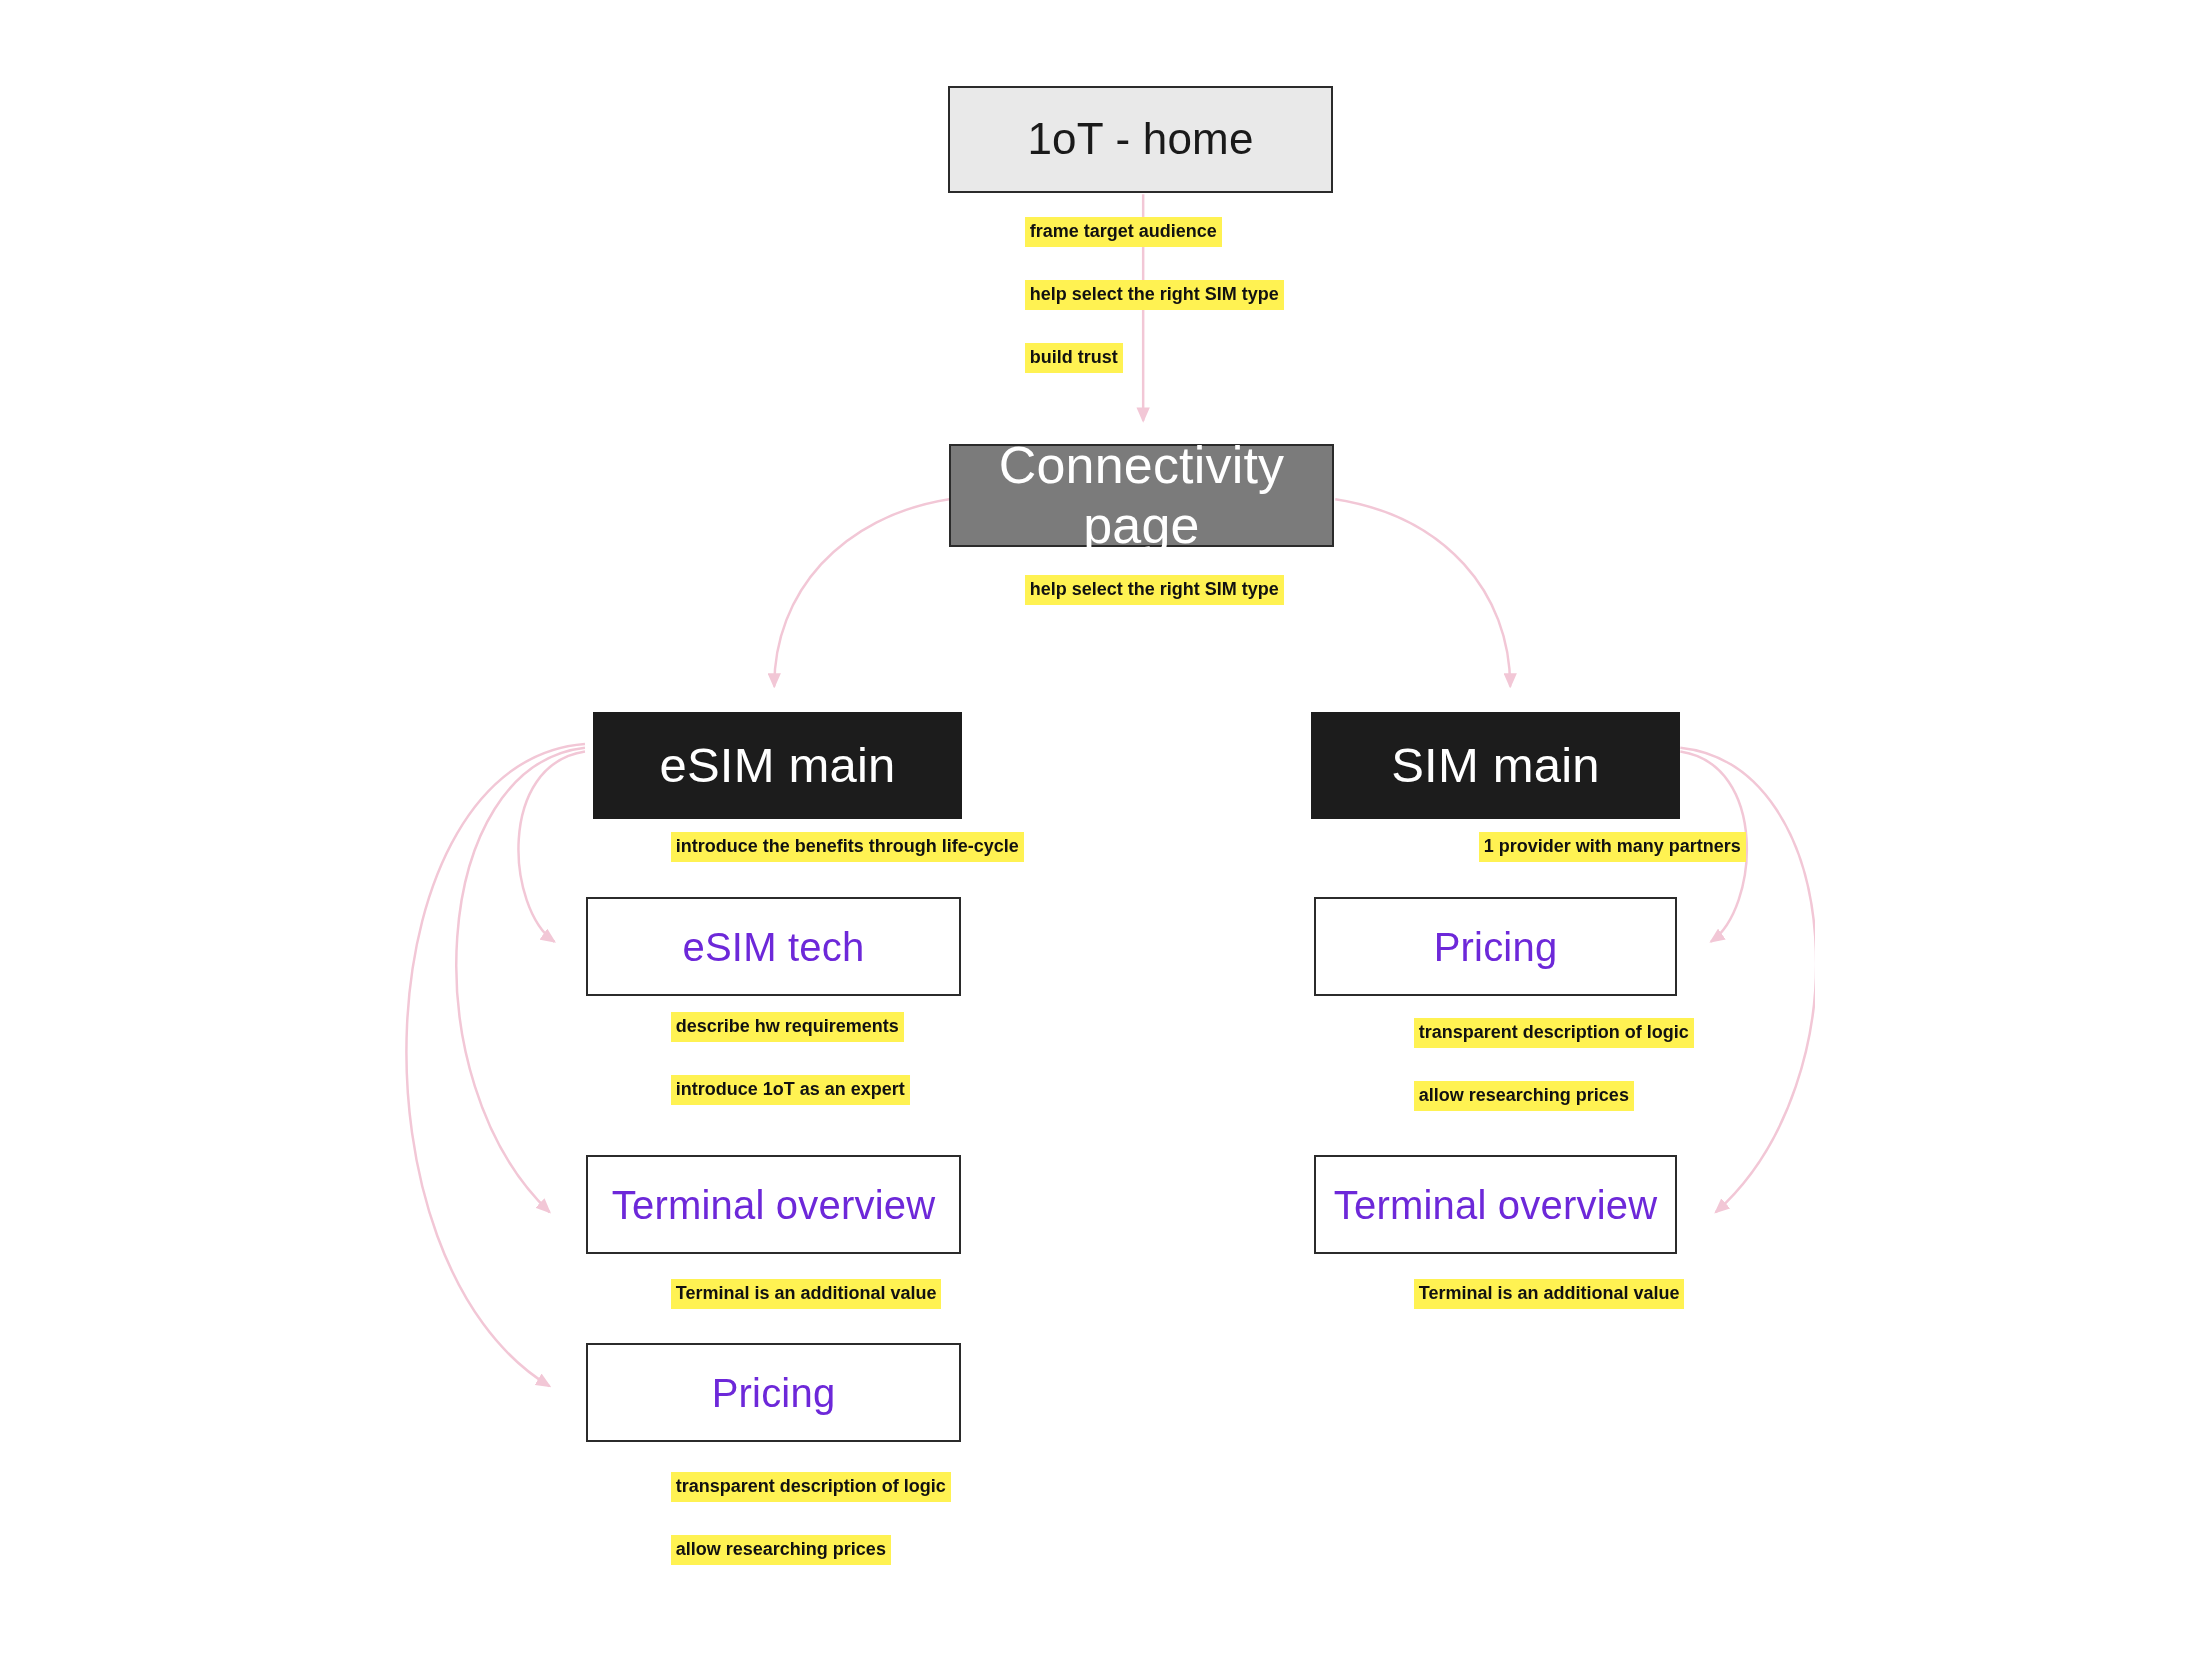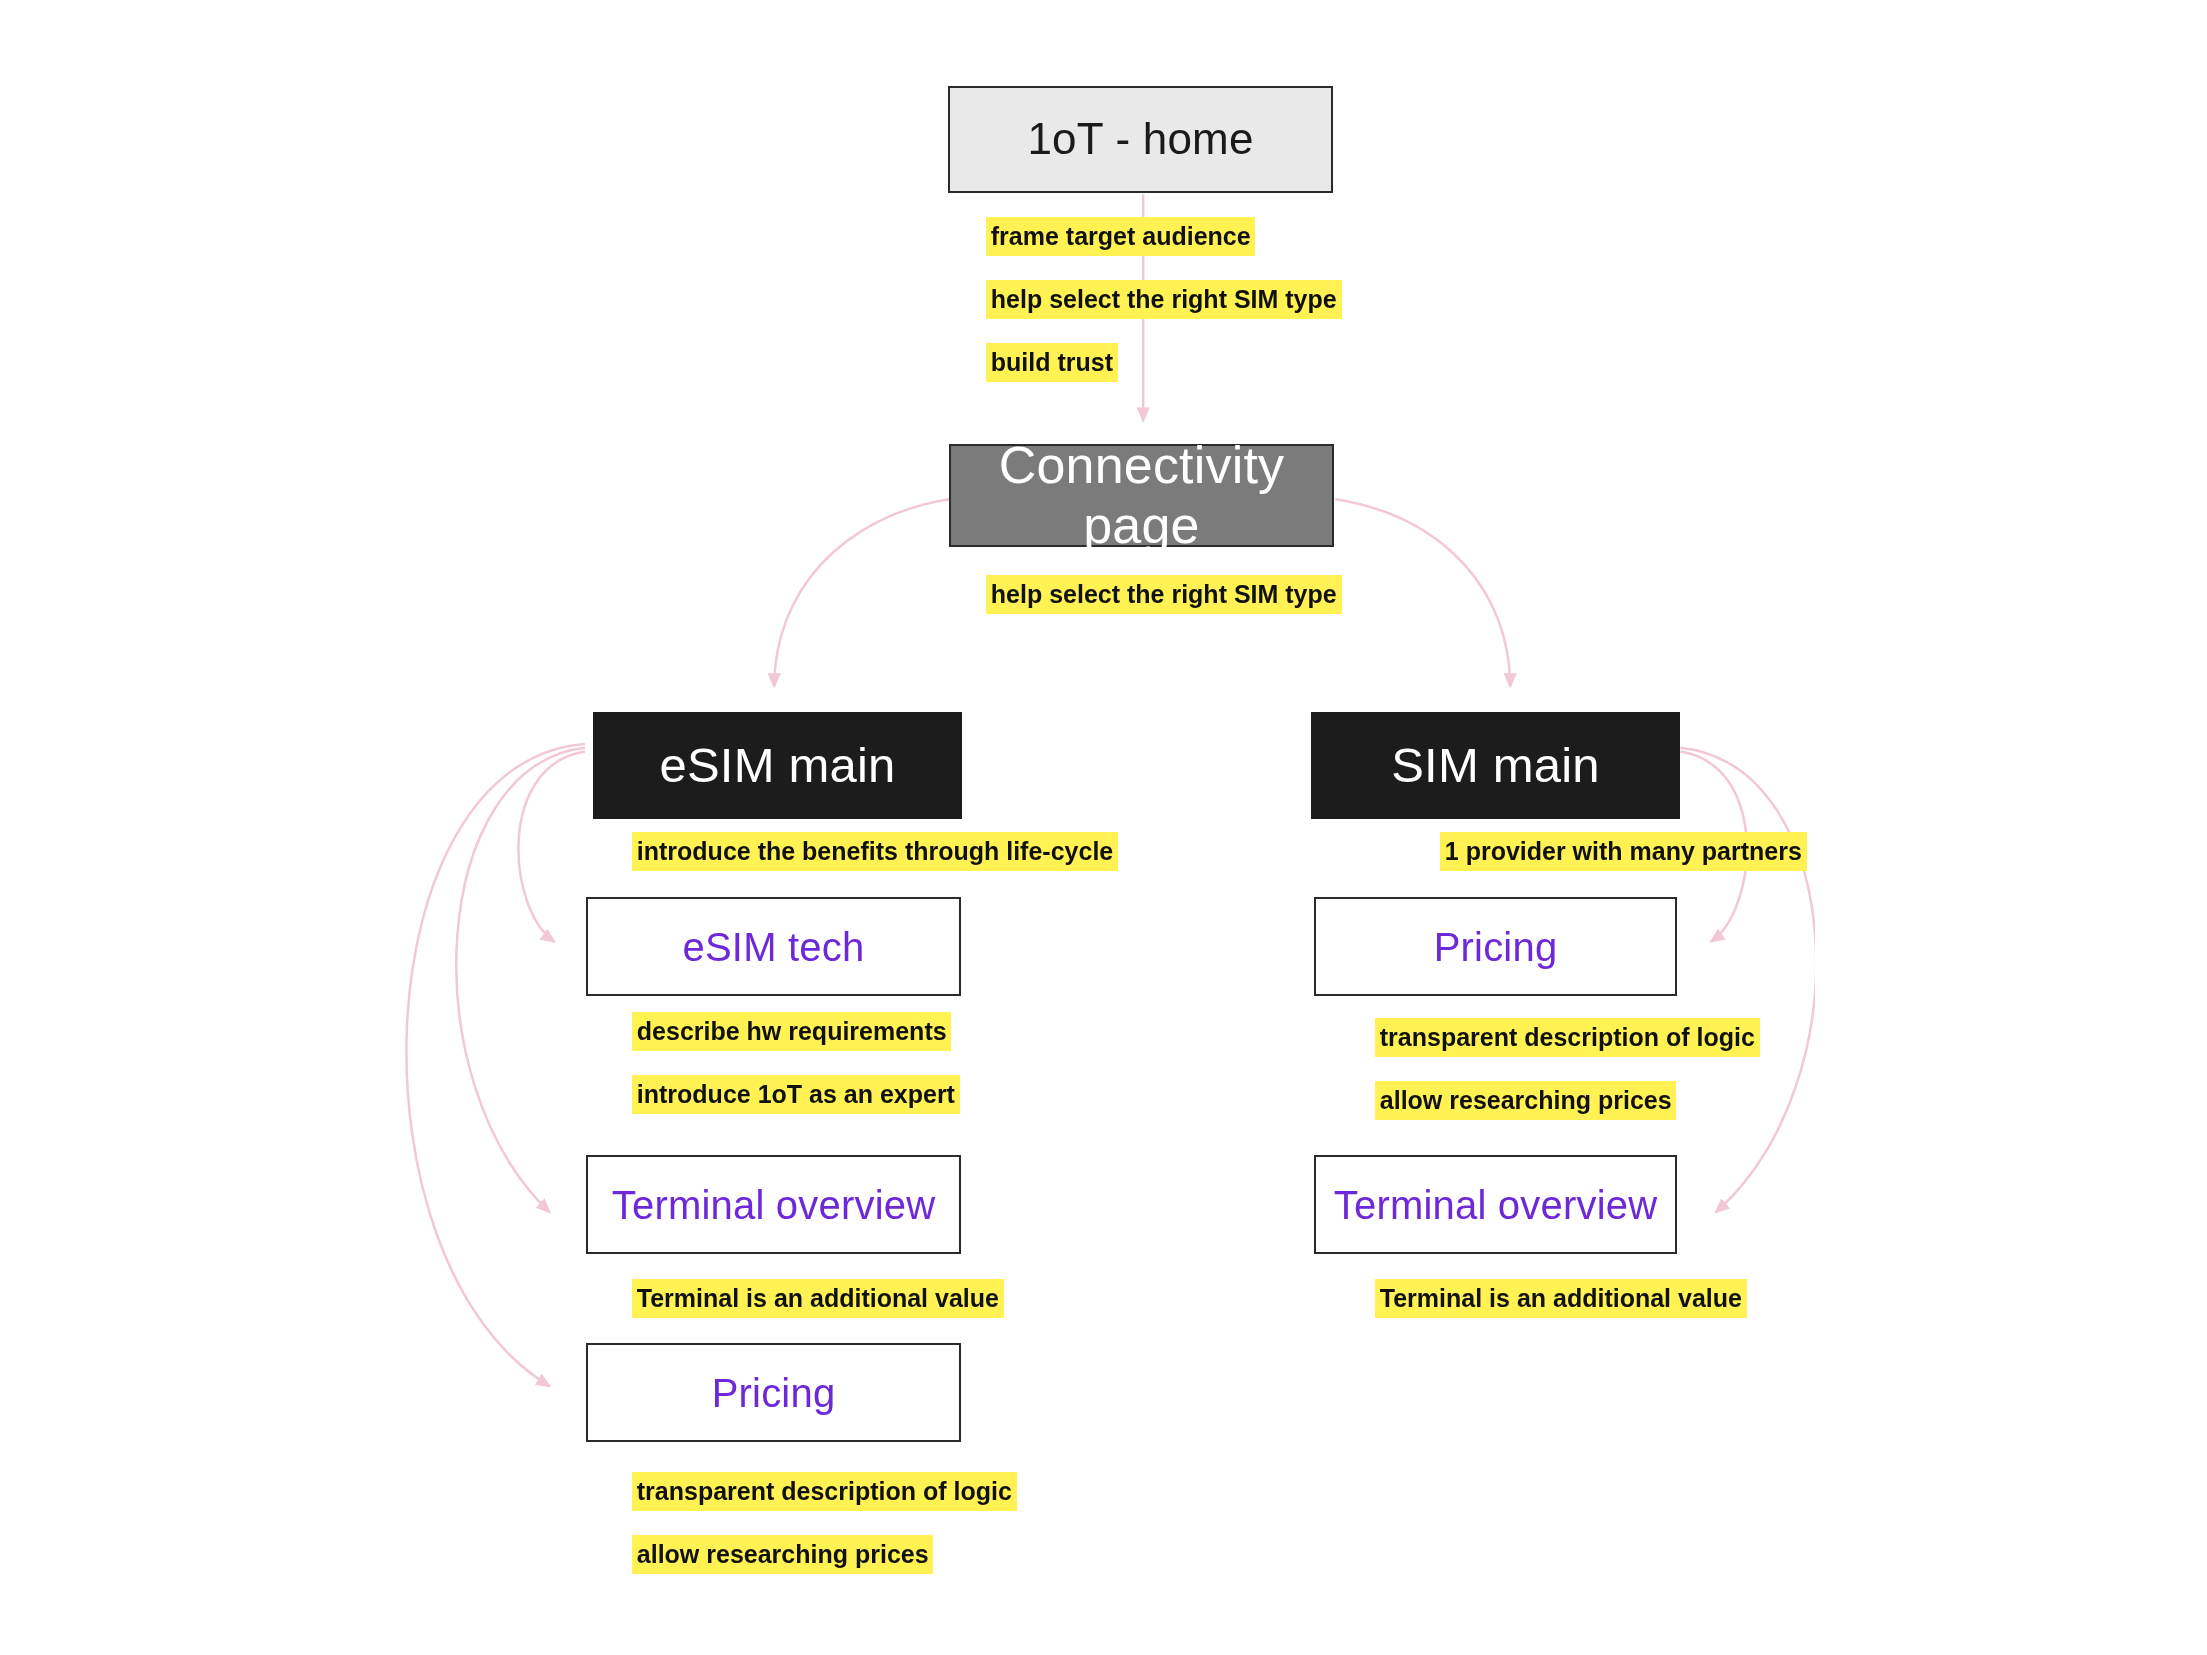--- a/index.html
+++ b/index.html
@@ -57,25 +57,26 @@
   .node-plain {
     background: #ffffff;
     color: #6d28d9;
     font-size: 40px;
   }
   .tag {
     position: absolute;
     background: #fff252;
     color: #111111;
     font-weight: bold;
-    font-size: 25px;
+    font-size: 18px;
     line-height: 1.38;
     padding: 1.9px 4.8px 2.9px 4.8px;
     white-space: nowrap;
     box-sizing: border-box;
+    margin-left: 39px;
   }
 </style>
 </head>
 <body>
 
 <div id="canvas">
 
   <svg id="edges" viewBox="0 0 2309 1732" xmlns="http://www.w3.org/2000/svg">
     <defs>
       <marker id="ah" markerWidth="16" markerHeight="14" refX="14" refY="7" orient="auto" markerUnits="userSpaceOnUse">

